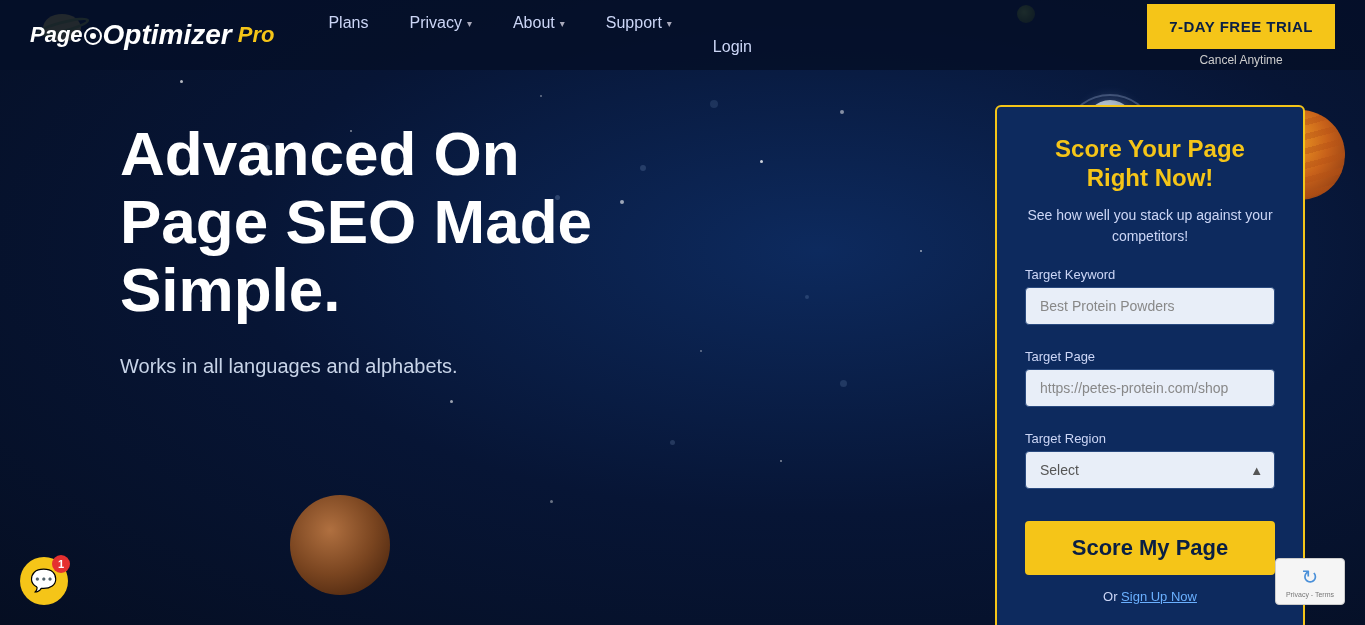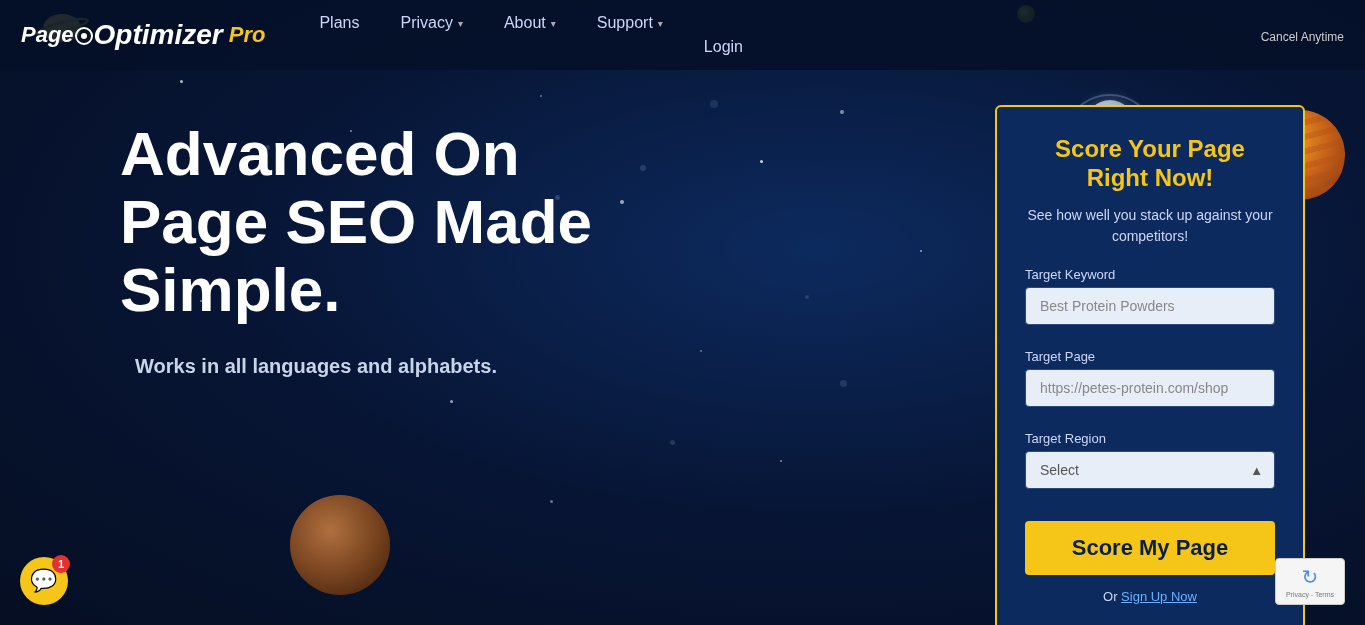--- a/index.html
+++ b/index.html
@@ -126,21 +126,21 @@
       background: rgba(150,180,220,0.5);
       border-radius: 50%;
     }
 
     
     header {
       position: relative;
       z-index: 10;
       display: flex;
       align-items: center;
-      padding: 0 21px;
+      padding: 0 30px;
       height: 70px;
       background: rgba(5, 15, 40, 0.85);
     }
 
     .logo {
       display: flex;
       align-items: center;
       margin-right: 40px;
       text-decoration: none;
     }
@@ -262,23 +262,22 @@
       font-weight: 900;
       color: #fff;
       line-height: 1.1;
       margin-bottom: 30px;
       max-width: 520px;
     }
 
     .hero-subtitle {
       font-size: 20px;
       color: #c8d4e8;
-      font-weight: 700;
+      font-weight: 400;
       max-width: 420px;
-      margin-left: 15px;
     }
 
     
     .score-card {
       width: 310px;
       background: #0d2a5e;
       border: 2px solid #f5c518;
       border-radius: 6px;
       padding: 28px 28px 24px;
       margin-left: 40px;
@@ -501,20 +500,21 @@
     <a class="nav-item">
       <span>Support</span>
       <span class="nav-chevron">▾</span>
     </a>
     <a class="nav-item nav-login">
       <span>Login</span>
     </a>
   </nav>
 
   <div class="trial-area">
+    <button class="btn-trial">7-DAY FREE TRIAL</button>
     <span class="cancel-text">Cancel Anytime</span>
   </div>
 </header>
 
 <main>
   <div class="hero-text">
     <h1 class="hero-title">Advanced On Page SEO Made Simple.</h1>
     <p class="hero-subtitle">Works in all languages and alphabets.</p>
   </div>
 

